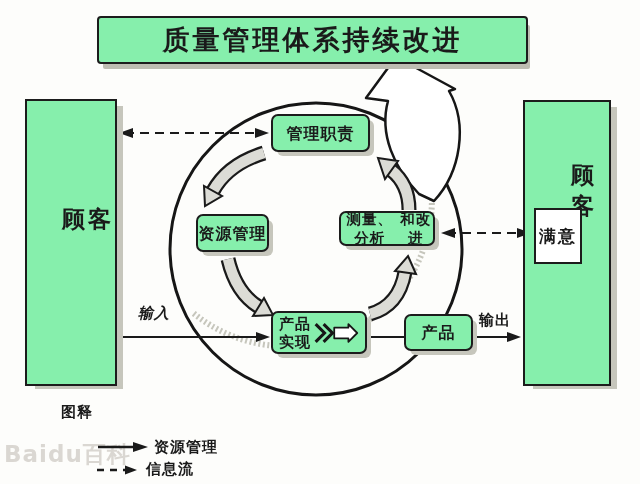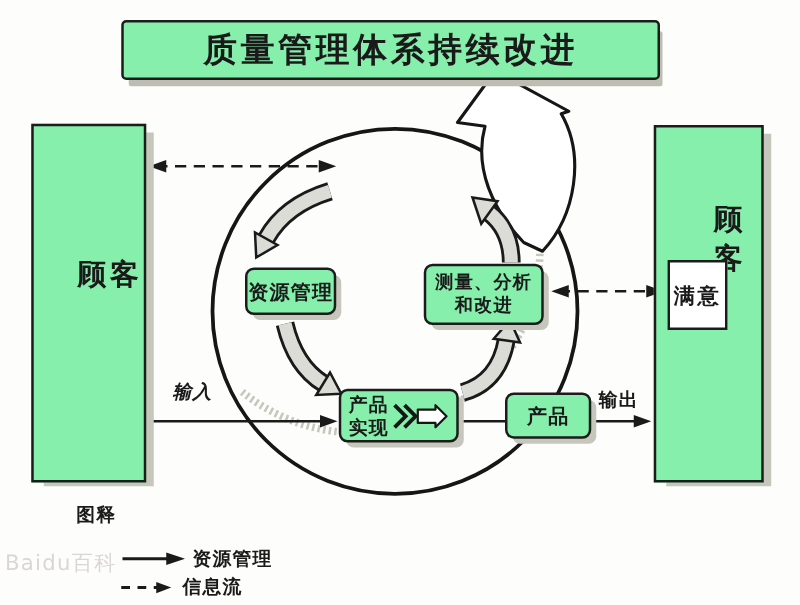--- a/index.html
+++ b/index.html
@@ -50,39 +50,39 @@
   .req-box{left:12px;top:210px;width:69px;height:56px;}
   .sat-box{left:9px;top:106px;width:48px;height:56px;}
 
   .proc{
     border-radius:7px;
     box-shadow:5px 5px 0 -1px #c6c6bc;
     font-size:16px;letter-spacing:1px;line-height:19px;
   }
   .b-mgmt{left:271px;top:114px;width:99px;height:38px;}
   .b-res {left:196px;top:214px;width:73px;height:38px;}
-  .b-meas{left:339px;top:211px;width:96px;height:49px;font-size:14.5px;line-height:19px;flex-direction:column;}
+  .b-meas{left:339px;top:211px;width:96px;height:35px;font-size:14.5px;line-height:19px;flex-direction:row;}
   .b-real{left:271px;top:311px;width:96px;height:43px;justify-content:space-between;padding:0 6px;}
   .b-real .txt{font-size:15px;line-height:18px;text-align:left;}
   .b-prod{left:404px;top:314px;width:69px;height:37px;}
 
   
   .flabel{
     position:absolute;z-index:2;font-weight:bold;font-size:15px;letter-spacing:1px;
   }
   .lbl-input{left:138px;top:304px;font-style:italic;}
   .lbl-output{left:479px;top:311px;}
 
   .lg-title{left:61px;top:403px;}
   .lg-solid{left:154px;top:438px;}
   .lg-dash{left:146px;top:460px;}
 
   .watermark{
     position:absolute;left:4px;top:439px;z-index:0;
-    font-size:17px;font-weight:normal;color:#b9b2aa;opacity:.5;
+    font-size:23px;font-weight:bold;color:#b9b2aa;opacity:.5;
     letter-spacing:1px;
   }
 </style>
 </head>
 <body>
 
 <div class="stage">
 
   <svg class="layer" viewBox="0 0 640 484" aria-hidden="true">
 
@@ -158,20 +158,23 @@
     <div class="cust-label">顾客</div>
   </div>
 
   <div class="box cust cust-right">
     <div class="cust-label">顾客</div>
     <div class="inner-box sat-box">
       <span>满意</span>
     </div>
   </div>
 
+  <div class="box proc b-mgmt">
+    <span>管理职责</span>
+  </div>
 
   <div class="box proc b-res">
     <span>资源管理</span>
   </div>
 
   <div class="box proc b-meas">
     <span>测量、分析</span>
     <span>和改进</span>
   </div>
 

